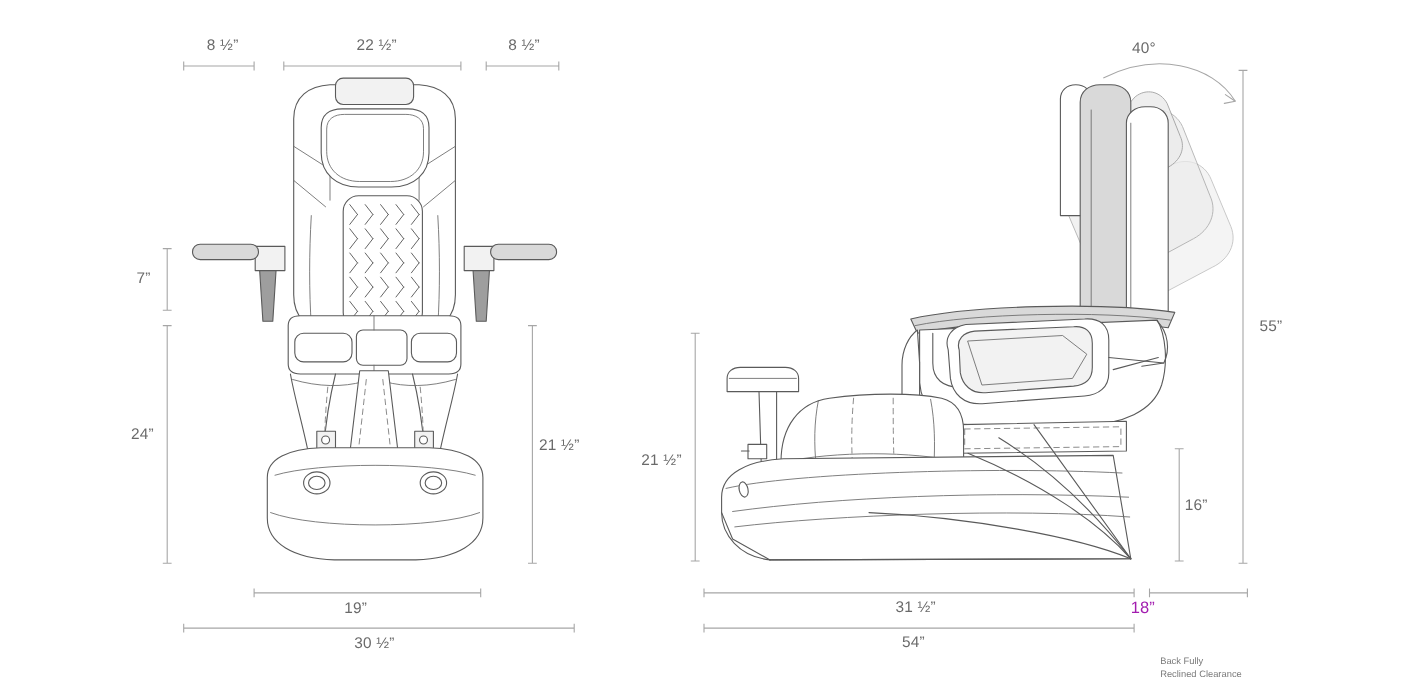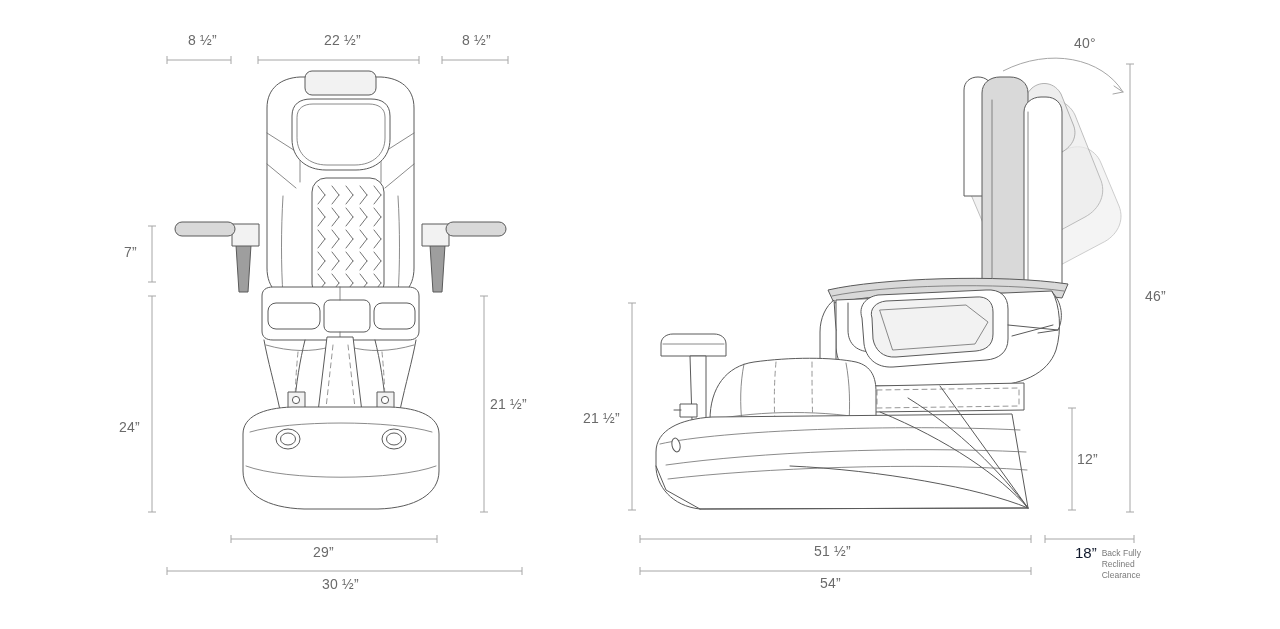--- a/index.html
+++ b/index.html
@@ -16,22 +16,22 @@
   .dimtext{
     position:absolute;
     font-family:"Liberation Sans", sans-serif;
     font-size:14px;
     color:#6a6a6a;
     white-space:nowrap;
     letter-spacing:.2px;
     line-height:1;
   }
   .note-wrap{position:absolute;display:flex;align-items:flex-start;gap:5px;}
-  .note-wrap .num{font-size:15px;color:#0f172a;margin-left:47px;}
-  .note-wrap .cap{font-size:8.5px;color:#7a7a7a;line-height:1.3;padding-top:4px;}
+  .note-wrap .num{font-size:15px;color:#a21caf;}
+  .note-wrap .cap{font-size:8.5px;color:#7a7a7a;line-height:1.3;padding-top:4px;margin-top:48px;}
 </style>
 </head>
 <body>
 
 <div id="stage">
 
   <svg class="layer" viewBox="0 0 1280 629">
     <defs>
       <style>
         .ln   { fill:none; stroke:#5a5a5a; stroke-width:1; stroke-linejoin:round; stroke-linecap:round; }
@@ -291,32 +291,32 @@
       </g>
     </g>
   </svg>
 
   <div>
     <div class="dimtext" style="left:188px;top:33px;">8 ½”</div>
     <div class="dimtext" style="left:324px;top:33px;">22 ½”</div>
     <div class="dimtext" style="left:462px;top:33px;">8 ½”</div>
 
     <div class="dimtext" style="left:124px;top:245px;">7”</div>
-    <div class="dimtext" style="left:119px;top:387px;margin-top:33px;">24”</div>
+    <div class="dimtext" style="left:119px;top:387px;">24”</div>
     <div class="dimtext" style="left:490px;top:397px;">21 ½”</div>
 
-    <div class="dimtext" style="left:313px;top:545px;">29”</div>
+    <div class="dimtext" style="left:313px;top:545px;">19”</div>
     <div class="dimtext" style="left:322px;top:577px;">30 ½”</div>
 
-    <div class="dimtext" style="left:1074px;top:36px;">40°</div>
+    <div class="dimtext" style="left:1029px;top:36px;">40°</div>
     <div class="dimtext" style="left:583px;top:411px;">21 ½”</div>
-    <div class="dimtext" style="left:1145px;top:289px;">46”</div>
-    <div class="dimtext" style="left:1077px;top:452px;">12”</div>
-
-    <div class="dimtext" style="left:814px;top:544px;">51 ½”</div>
+    <div class="dimtext" style="left:1145px;top:289px;">55”</div>
+    <div class="dimtext" style="left:1077px;top:452px;">16”</div>
+
+    <div class="dimtext" style="left:814px;top:544px;">31 ½”</div>
     <div class="dimtext" style="left:820px;top:576px;text-align:right;">54”</div>
 
     <div class="note-wrap" style="left:1028px;top:544px;">
       <span class="num">18”</span>
       <span class="cap">
         <span>Back Fully</span><br>
         <span>Reclined Clearance</span>
       </span>
     </div>
   </div>

